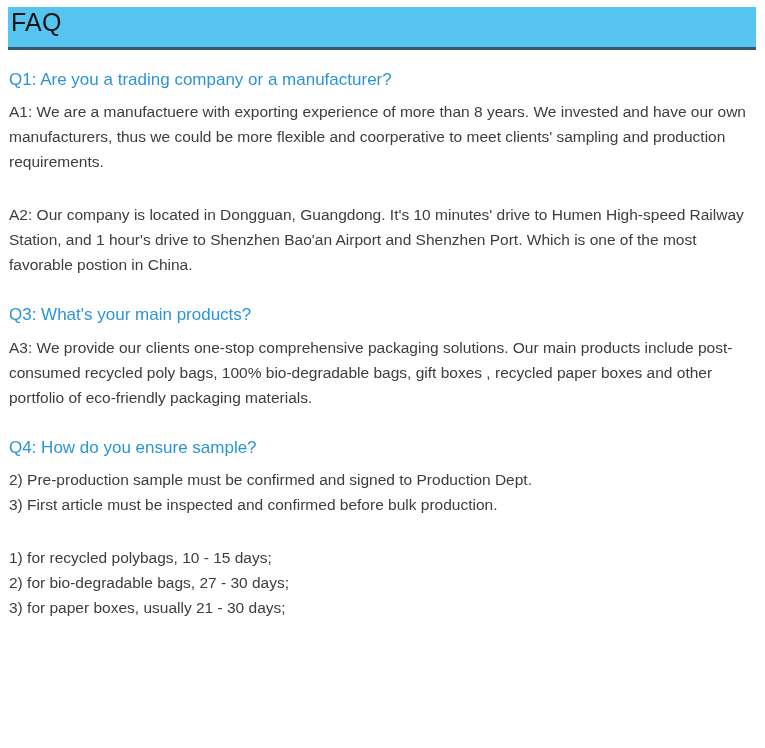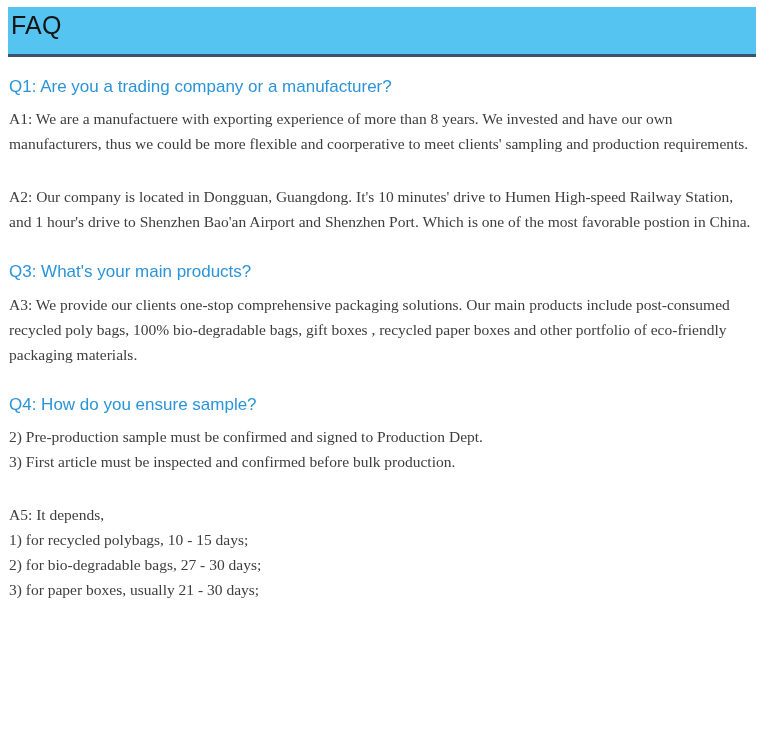--- a/index.html
+++ b/index.html
@@ -17,21 +17,21 @@
     background:#ffffff;
     font-family:"Liberation Sans", sans-serif;
     overflow:hidden;
   }
   .page{
     padding:7px 9px 0 8px;
   }
   .faq-header{
     background:var(--header-bg);
     border-bottom:3px solid var(--header-border);
-    height:50px;
+    height:43px;
     display:flex;
     align-items:center;
     padding:0 4px 10px 3px;
   }
   .faq-header h1{
     margin:0;
     font-size:25px;
     font-weight:400;
     color:var(--title-color);
     letter-spacing:0.2px;
@@ -51,21 +51,20 @@
     font-size:17px;
     font-weight:400;
     color:var(--question-color);
     line-height:1.2;
   }
   .answer p{
     margin:0;
     font-size:15.5px;
     line-height:25px;
     color:var(--body-color);
-    font-family:Liberation Serif, serif;
   }
 </style>
 </head>
 <body>
 
 <div class="page">
   <header class="faq-header">
     <h1>FAQ</h1>
   </header>
   <main class="faq-list" id="faq-list">
@@ -92,20 +91,19 @@
   <section class="faq-item">
     <h2 class="question">Q4: How do you ensure sample?</h2>
     <div class="answer">
           <p>2) Pre-production sample must be confirmed and signed to Production Dept.</p>
           <p>3) First article must be inspected and confirmed before bulk production.</p>
         </div>
   </section>
 
   <section class="faq-item">
     <div class="answer">
-          <p>A5: It depends,</p>
           <p>1) for recycled polybags, 10 - 15 days;</p>
           <p>2) for bio-degradable bags, 27 - 30 days;</p>
           <p>3) for paper boxes, usually 21 - 30 days;</p>
         </div>
   </section>
 </main>
 </div>
 
 </body></html>

